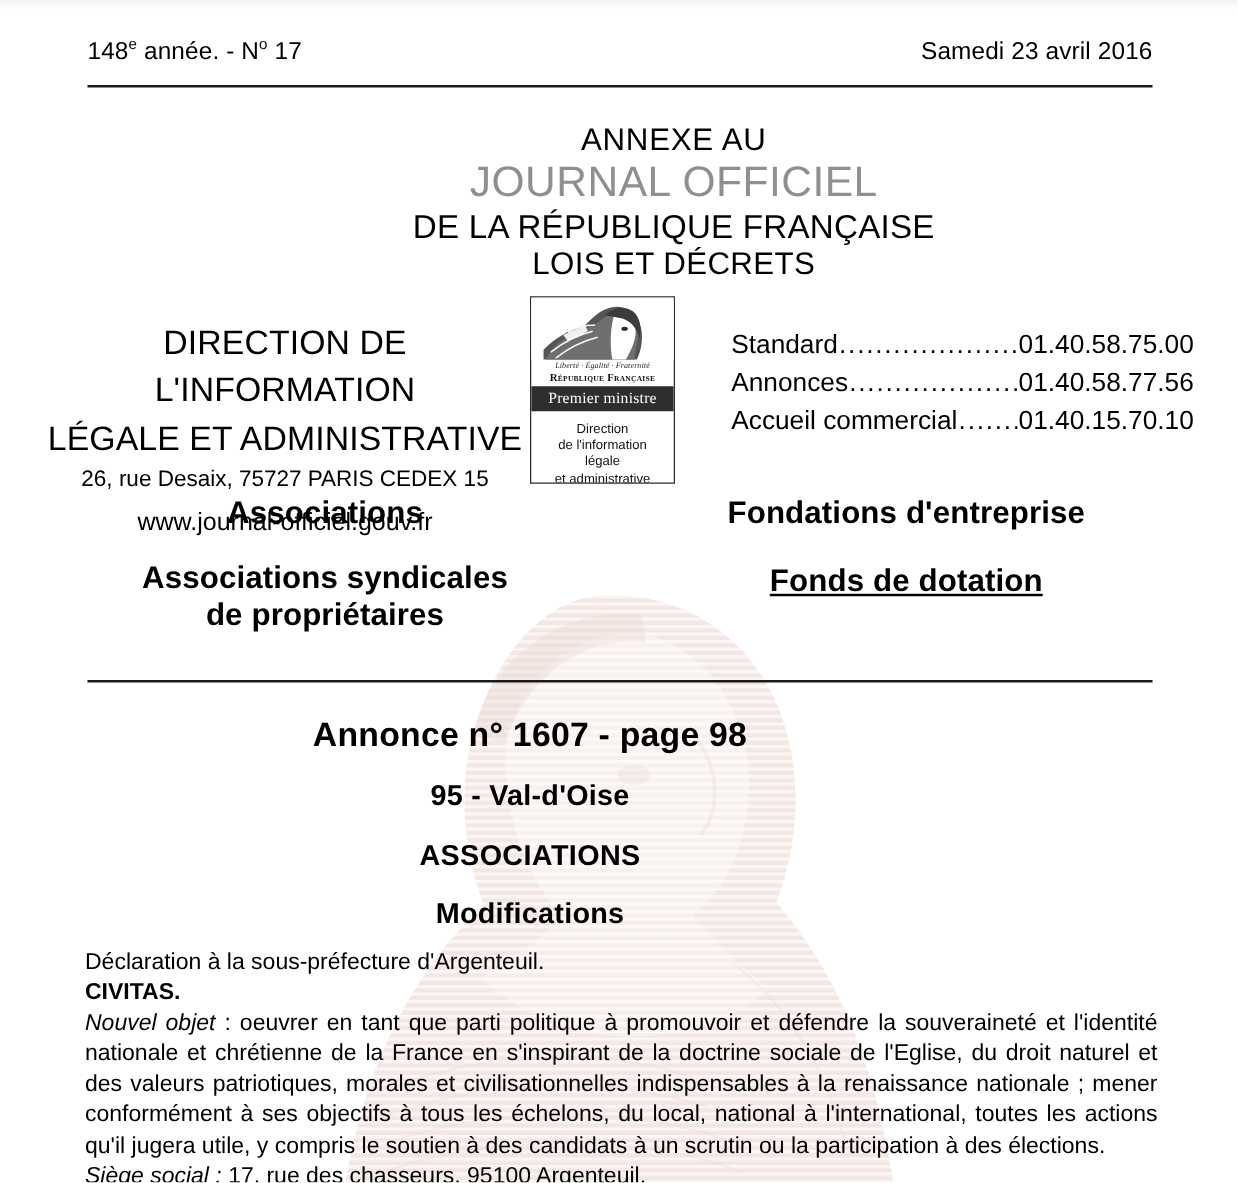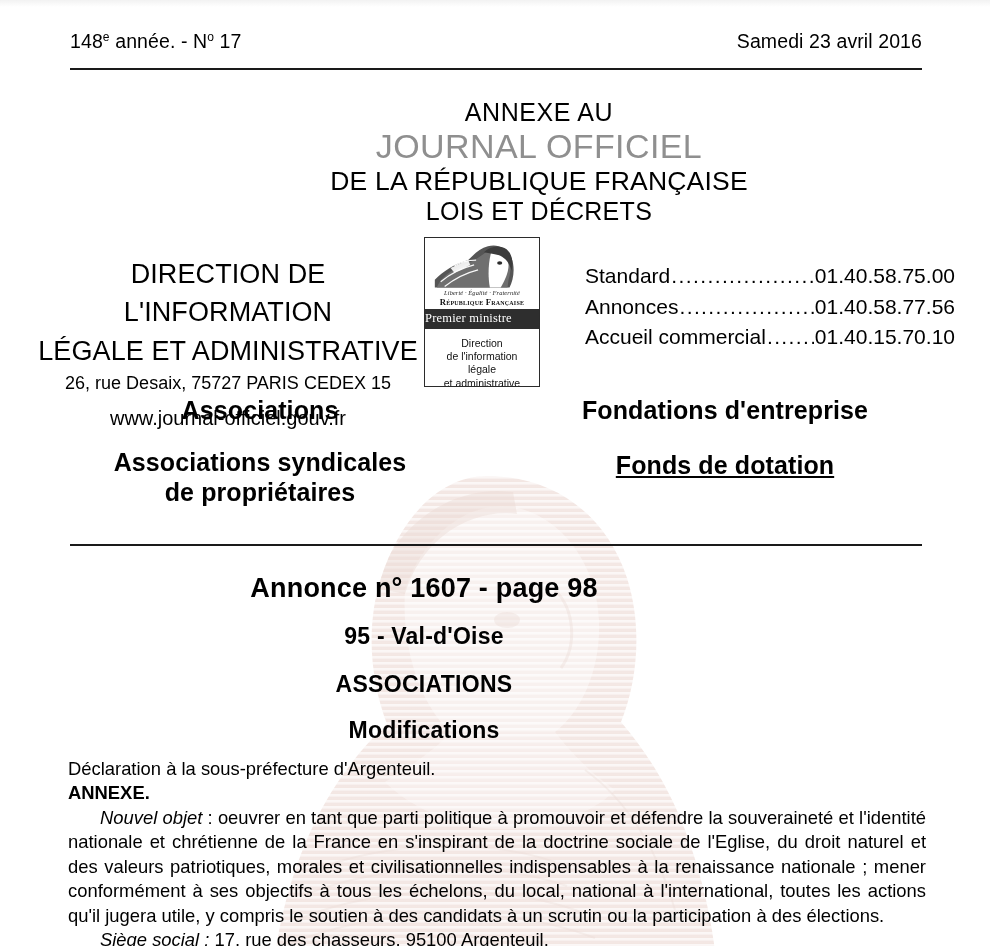--- a/index.html
+++ b/index.html
@@ -178,21 +178,21 @@
     font-variant: small-caps;
     font-weight: bold;
     color: #111;
     letter-spacing: 0.2px;
     margin-top: 1px;
     margin-bottom: 2px;
   }
   .logo-band {
     background: #2e2e2e;
     color: #ffffff;
-    text-align: left;
+    text-align: center;
     font-family: "Liberation Serif", serif;
     font-size: 12.5px;
     padding: 2px 0 3px 0;
     letter-spacing: 0.2px;
   }
   .logo-dila {
     text-align: center;
     font-size: 10.5px;
     line-height: 1.26;
     padding: 8px 2px 4px 2px;
@@ -274,21 +274,21 @@
     position: absolute;
     left: 68px;
     top: 757px;
     width: 858px;
     font-size: 18.4px;
     line-height: 1.33;
   }
   .body-text p { margin: 0; }
   .body-text .justified { text-align: justify; }
   .body-text .bold { font-weight: bold; }
-  .body-text .ital { font-style: italic; margin-left: 32px; }
+  .body-text .ital { font-style: italic; }
 </style>
 </head>
 <body>
 
 <div id="page">
 
   <div class="top-edge"></div>
 
   <div class="watermark">
     <svg viewBox="0 0 480 500" preserveAspectRatio="xMidYMid meet" aria-hidden="true">
@@ -434,20 +434,20 @@
 
     <div class="announce">
       <div class="an-1">Annonce n° 1607 - page 98</div>
       <div class="an-2">95 - Val-d'Oise</div>
       <div class="an-3">ASSOCIATIONS</div>
       <div class="an-4">Modifications</div>
     </div>
 
     <div class="body-text">
       <p>Déclaration à la sous-préfecture d'Argenteuil.</p>
-      <p class="bold">ANNEXE.</p>
+      <p class="bold">CIVITAS.</p>
       <p class="justified"><span class="ital">Nouvel objet</span><span> : </span><span>oeuvrer en tant que parti politique à promouvoir et défendre la souveraineté et l'identité nationale et chrétienne de la France en s'inspirant de la doctrine sociale de l'Eglise, du droit naturel et des valeurs patriotiques, morales et civilisationnelles indispensables à la renaissance nationale ; mener conformément à ses objectifs à tous les échelons, du local, national à l'international, toutes les actions qu'il jugera utile, y compris le soutien à des candidats à un scrutin ou la participation à des élections.</span></p>
       <p><span class="ital">Siège social :</span><span> 17, rue des chasseurs, 95100 Argenteuil.</span></p>
 
     </div>
 
   </div>
 </div>
 
 </body></html>

